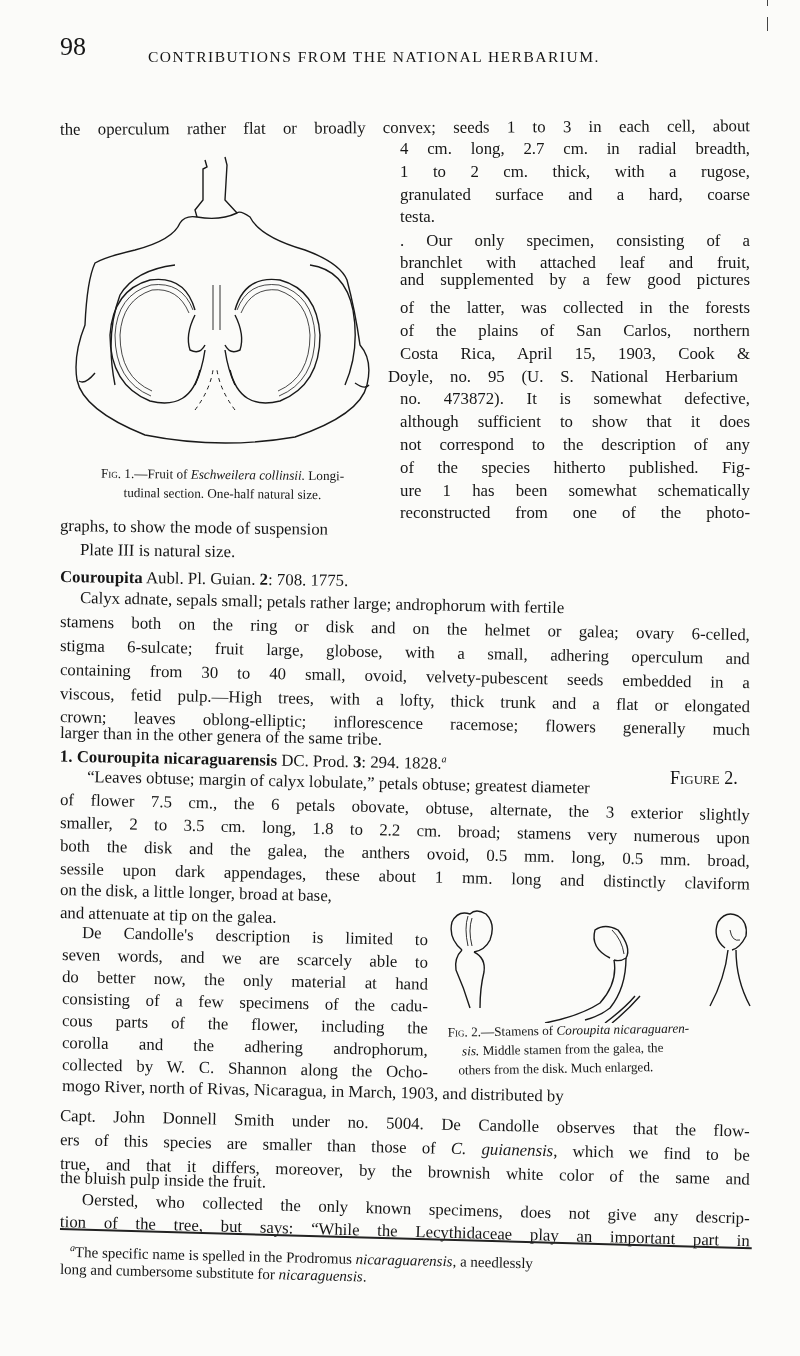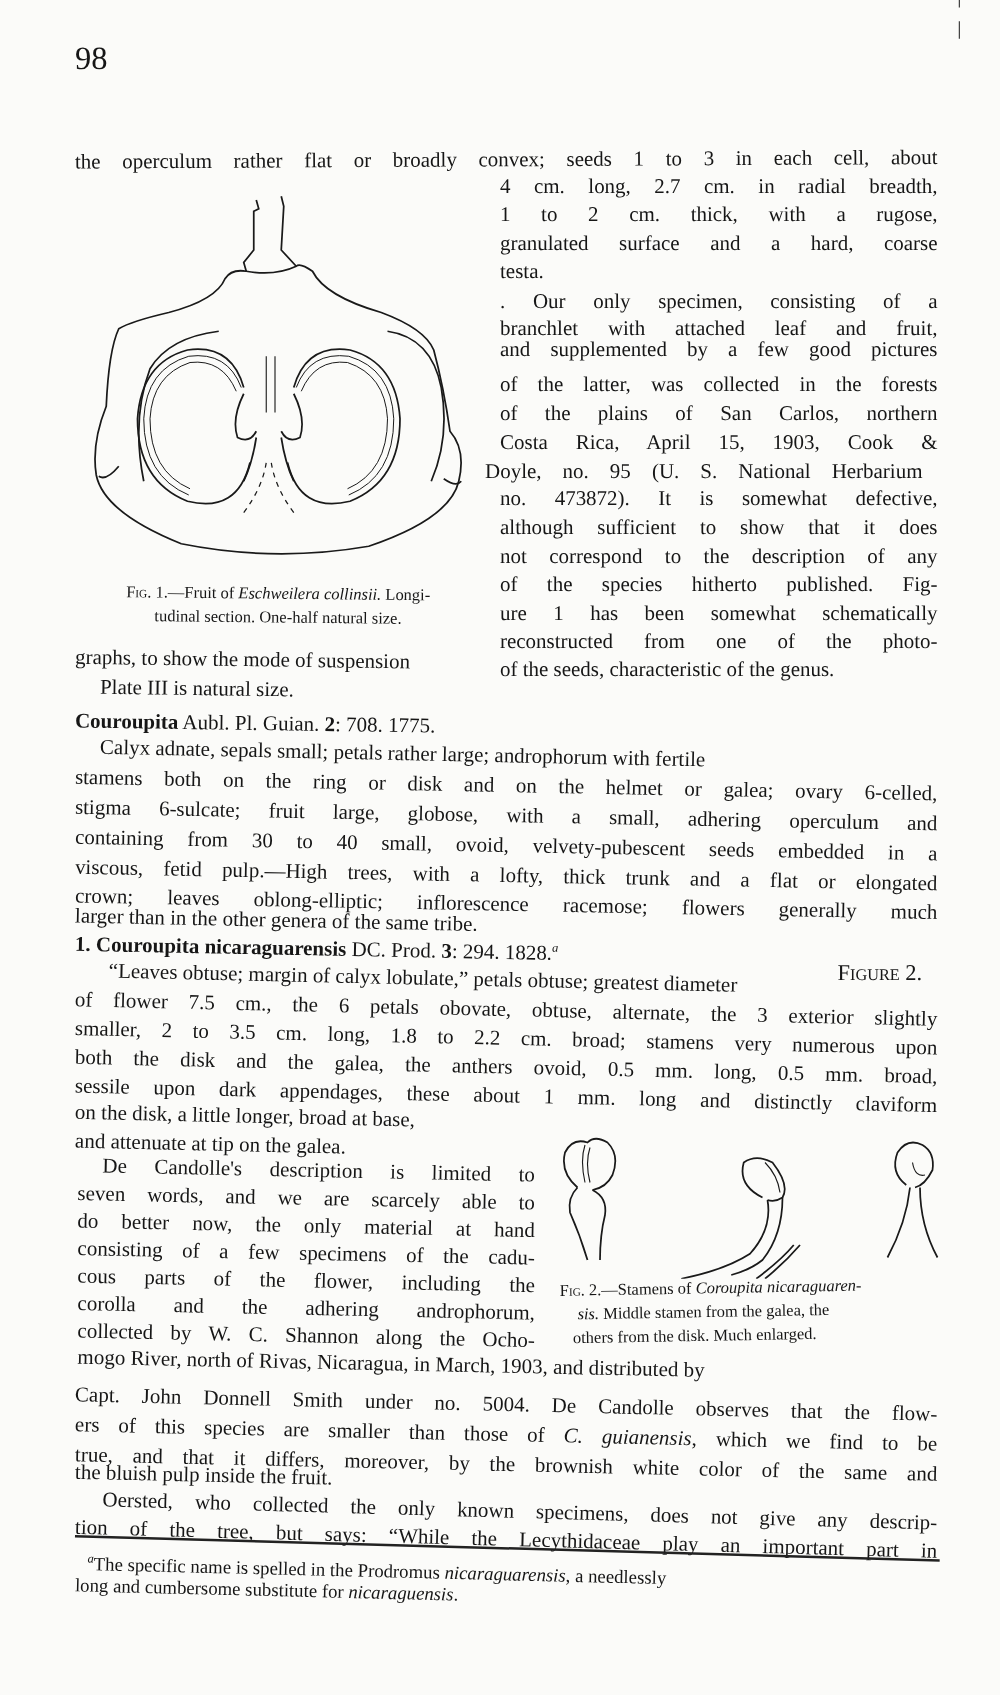--- a/index.html
+++ b/index.html
@@ -27,20 +27,21 @@
 </head>
 <body>
 
 <div class="page">
 
   <div class="edge-mark" style="top:0;height:6px"></div>
   <div class="edge-mark" style="top:17px;height:14px"></div>
 
   <div class="header-row">
     <span class="page-number">98</span>
+    <span class="running-head">CONTRIBUTIONS FROM THE NATIONAL HERBARIUM.</span>
   </div>
 
   <div class="line just" style="left:60px;top:118px;width:690px;transform:rotate(-0.3deg)">the operculum rather flat or broadly convex; seeds 1 to 3 in each cell, about</div>
 
   <svg class="fig" style="left:55px;top:145px" width="330" height="310" viewBox="0 0 330 310">
     <g fill="none" stroke="#1a1a1a" stroke-width="1.4">
       <path d="M150 15 L152 22 L148 24 L148 55 L140 65 L142 72 M170 12 L172 20 L170 55 L182 68"></path>
       <path d="M142 72 Q130 70 125 78 Q118 95 80 105 Q50 112 40 118 Q32 135 30 180 Q18 210 22 235 Q28 265 90 290 Q165 305 240 292 Q305 270 312 240 Q318 215 305 200 Q300 165 292 135 Q285 118 250 105 Q205 92 195 72 Q185 65 182 68 Q165 76 142 72"></path>
       <path d="M60 240 Q50 190 65 150 Q80 125 120 120 M255 120 Q290 125 298 165 Q305 205 290 240"></path>
       <path d="M40 228 Q30 240 24 236 M300 238 Q310 245 314 240"></path>
@@ -76,21 +77,20 @@
     <div class="line just" style="left:388px;top:367px;width:350px">Doyle, no. 95 (U. S. National Herbarium</div>
     <div class="line just" style="left:400px;top:389px;width:350px">no. 473872). It is somewhat defective,</div>
     <div class="line just" style="left:400px;top:412px;width:350px">although sufficient to show that it does</div>
     <div class="line just" style="left:400px;top:435px;width:350px">not correspond to the description of any</div>
     <div class="line just" style="left:400px;top:458px;width:350px">of the species hitherto published. Fig-</div>
     <div class="line just" style="left:400px;top:481px;width:350px">ure 1 has been somewhat schematically</div>
     <div class="line just" style="left:400px;top:503px;width:350px">reconstructed from one of the photo-</div>
   </div>
 
   <div class="line" style="left:60px;top:516px;transform:rotate(0.8deg);transform-origin:left">graphs, to show the mode of suspension</div>
-  <div class="line" style="left:400px;top:526px">of the seeds, characteristic of the genus.</div>
   <div class="line" style="left:80px;top:540px;transform:rotate(0.8deg);transform-origin:left">Plate III is natural size.</div>
 
   <div class="line" style="left:60px;top:567px;transform:rotate(0.8deg);transform-origin:left">
     <span class="bold">Couroupita</span><span> Aubl. Pl. Guian. </span><span class="bold">2</span><span>: 708. 1775.</span>
   </div>
 
   <div>
     <div class="line" style="left:80px;top:588px;width:670px;transform:rotate(1.2deg);transform-origin:left">Calyx adnate, sepals small; petals rather large; androphorum with fertile</div>
     <div class="line just" style="left:60px;top:612px;width:690px;transform:rotate(1.1deg);transform-origin:left">stamens both on the ring or disk and on the helmet or galea; ovary 6-celled,</div>
     <div class="line just" style="left:60px;top:636px;width:690px;transform:rotate(1.1deg);transform-origin:left">stigma 6-sulcate; fruit large, globose, with a small, adhering operculum and</div>

